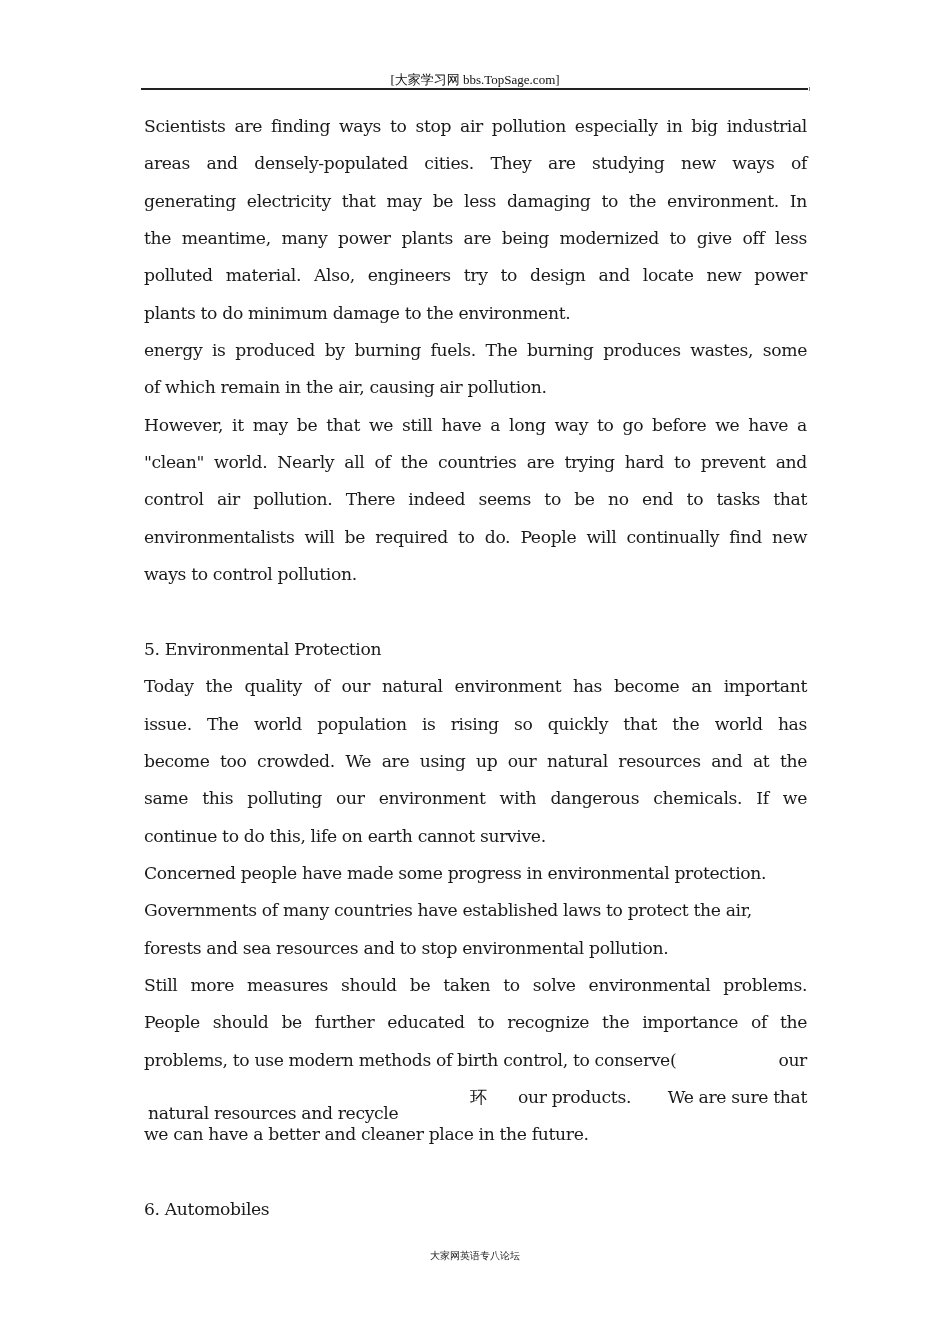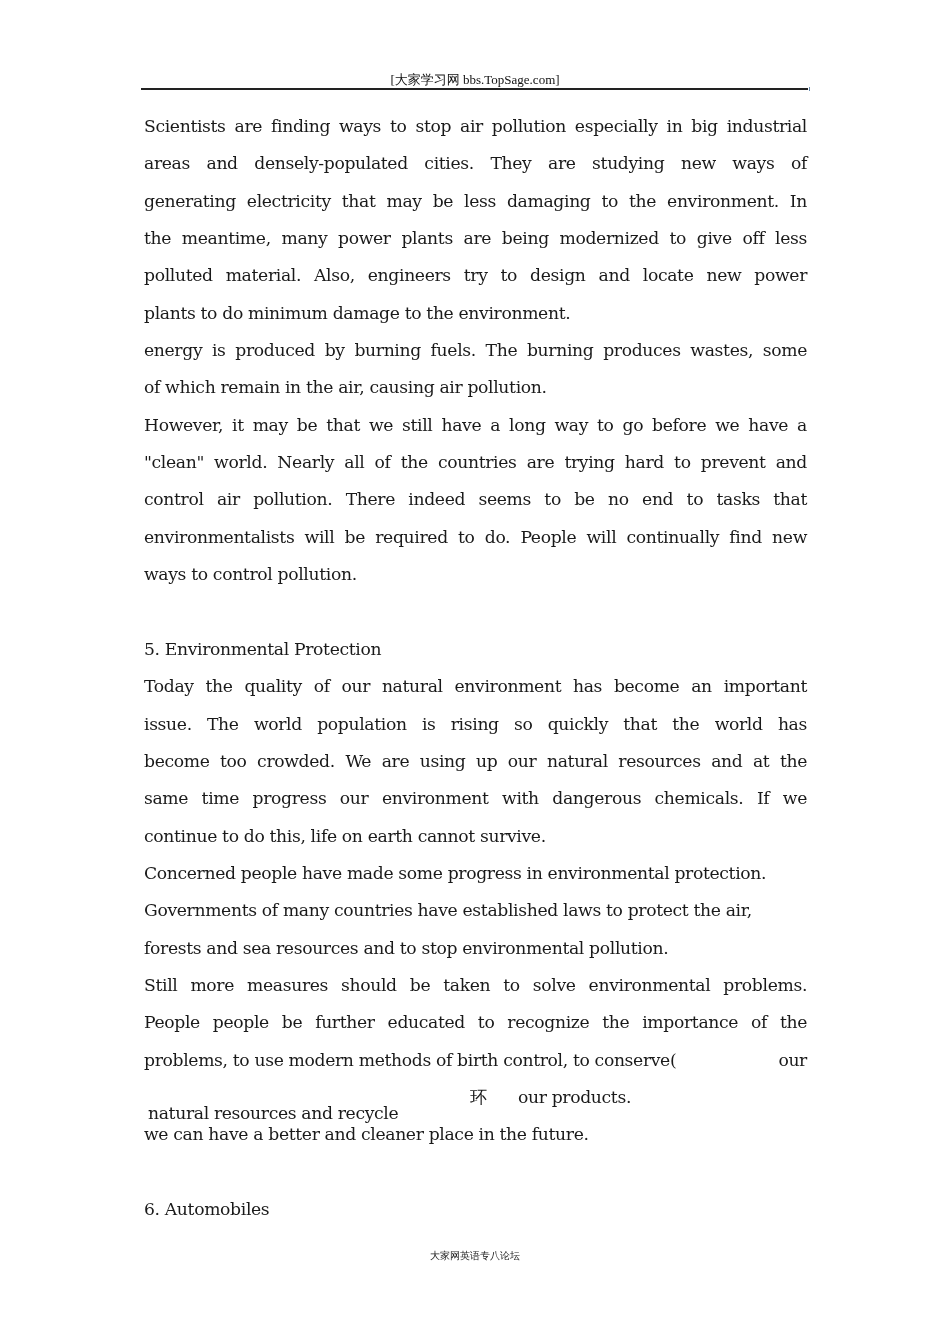--- a/index.html
+++ b/index.html
@@ -57,39 +57,40 @@
       <div class="line">ways to control pollution.</div>
     </div>
 
     <div class="blank"></div>
 
     <div class="line">5. Environmental Protection</div>
     <div>
       <div class="line j">Today the quality of our natural environment has become an important</div>
       <div class="line j">issue. The world population is rising so quickly that the world has</div>
       <div class="line j">become too crowded. We are using up our natural resources and at the</div>
-      <div class="line j">same time progress our environment with dangerous chemicals. If we</div>
+      <div class="line j">same this polluting our environment with dangerous chemicals. If we</div>
       <div class="line">continue to do this, life on earth cannot survive.</div>
     </div>
     <div>
       <div class="line">Concerned people have made some progress in environmental protection.</div>
       <div class="line">Governments of many countries have established laws to protect the air,</div>
       <div class="line">forests and sea resources and to stop environmental pollution.</div>
     </div>
     <div>
       <div class="line j">Still more measures should be taken to solve environmental problems.</div>
-      <div class="line j">People people be further educated to recognize the importance of the</div>
+      <div class="line j">People should be further educated to recognize the importance of the</div>
       <div class="line" style="display:flex;justify-content:space-between;text-align:right;">
         <span>problems, to use modern methods of birth control, to conserve(</span>
         <span>our</span>
       </div>
       <div class="line" style="position:relative;">
         <span style="position:absolute;left:4px;margin-top:16px;">natural resources and recycle</span>
         <span style="position:absolute;left:326px;font-family:'Liberation Serif',serif;">环</span>
         <span style="position:absolute;left:374px;text-align:center;">our products.</span>
+        <span style="position:absolute;right:0;">We are sure that</span>
       </div>
       <div class="line">we can have a better and cleaner place in the future.</div>
     </div>
 
     <div class="blank"></div>
 
     <div class="line">6. Automobiles</div>
   </div>
 
   <div class="footer">大家网英语专八论坛</div>

